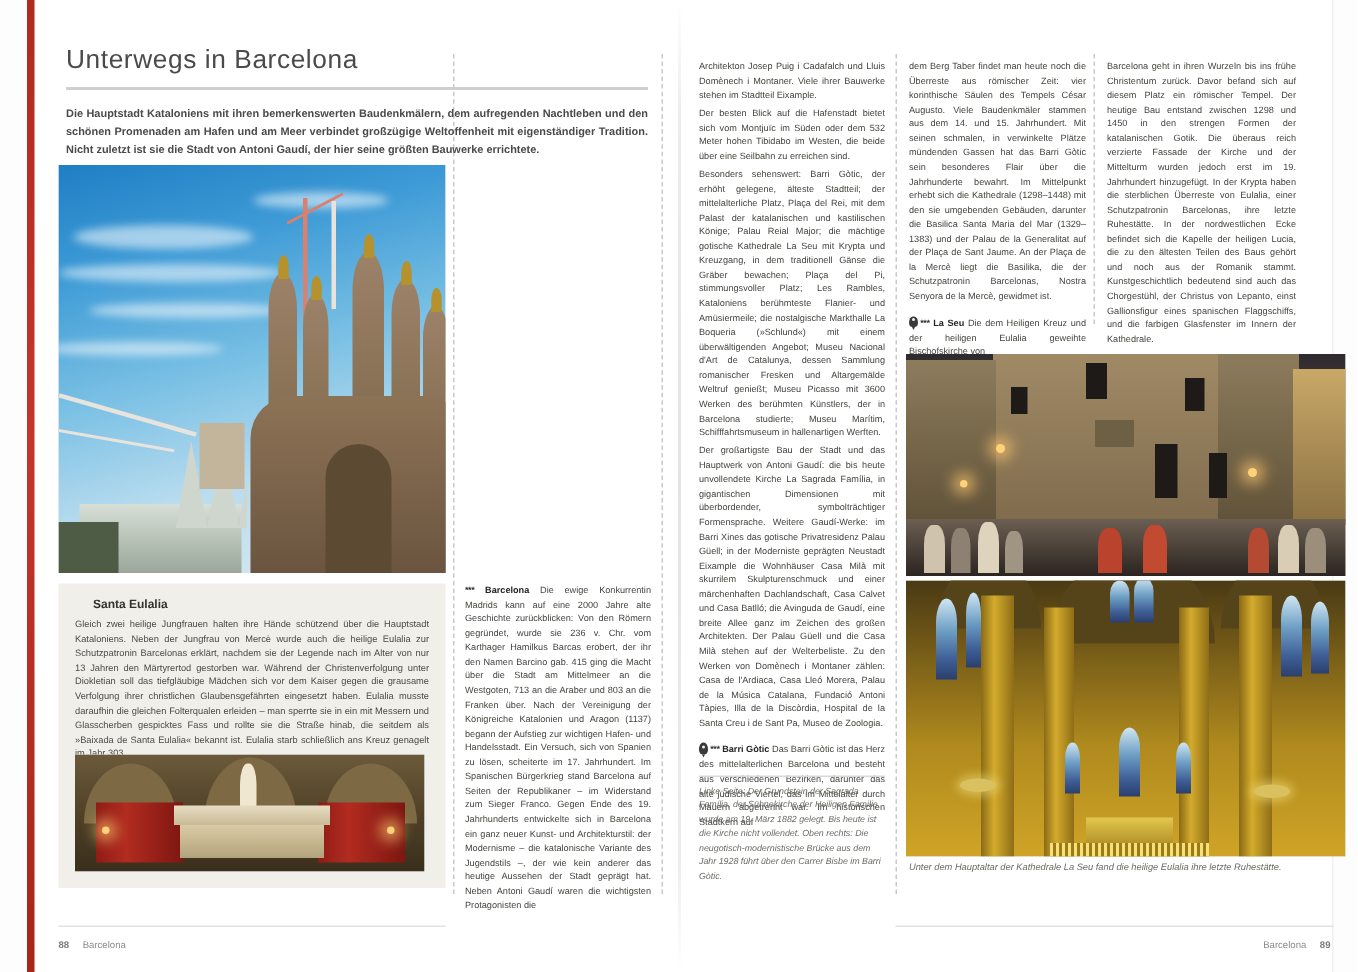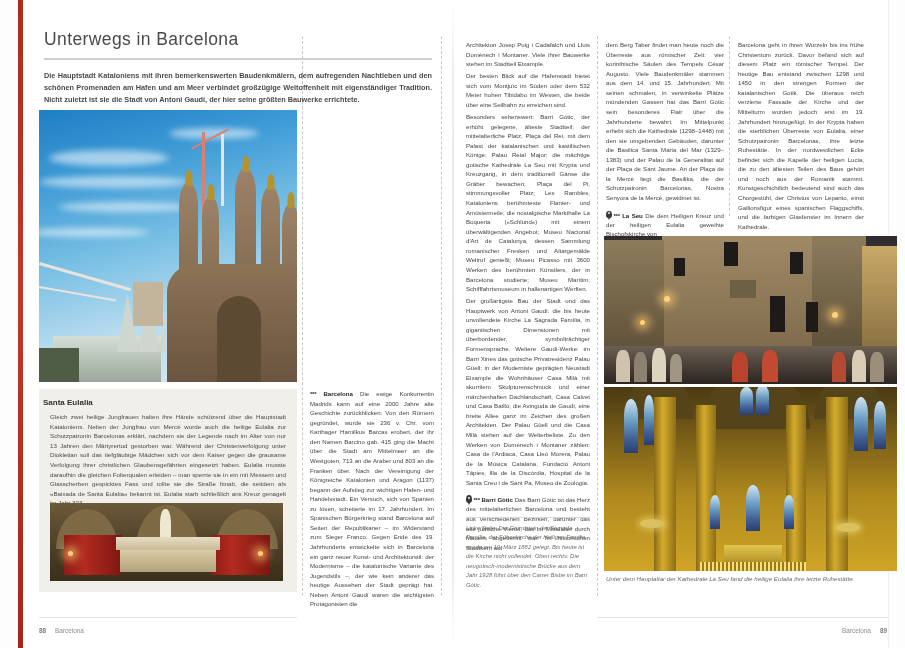--- a/index.html
+++ b/index.html
@@ -83,21 +83,21 @@
   .vault{position:absolute;background:#55441a;border-radius:50% 50% 0 0/100% 100% 0 0;}
   .glass{position:absolute;border-radius:50% 50% 0 0/30% 30% 0 0;
     background:linear-gradient(180deg,#cfe6f2,#6d9ec4 40%,#3f5f96 75%,#2a3f6e);}
   .chandelier{position:absolute;background:#d8c15e;border-radius:50%;box-shadow:0 0 6px 3px rgba(240,220,120,.5);}
   .altar{position:absolute;background:linear-gradient(180deg,#e3c64f,#9c7a15);}
   .candles{position:absolute;background:repeating-linear-gradient(90deg,#f5e07a 0 2px,#9c7a15 2px 4px);}
 
   
   #eulalia-box{position:absolute;left:39px;top:389px;width:258px;height:203px;
     background:#f1efe9;}
-  .box-title{font-size:8px;font-weight:700;color:#33312e;margin:9px 11px 5px 4px;}
+  .box-title{font-size:8px;font-weight:700;color:#33312e;margin:9px 11px 5px 23px;}
   .box-text{font-size:6.2px;line-height:1.55;color:#4a4a4a;text-align:justify;margin:0 11px;}
 
   
   .col{position:absolute;font-size:6.1px;line-height:1.57;color:#45443f;text-align:justify;}
   .col p{margin:0 0 2.5px 0;}
   .stars{color:#2f2e2b;font-weight:700;letter-spacing:-.3px;}
   .kw{font-weight:700;color:#262523;}
   .pin{display:inline-block;width:5.5px;height:7.5px;background:#3a3a3a;
     border-radius:50% 50% 50% 50%/60% 60% 40% 40%;position:relative;top:1px;margin-right:2px;}
   .pin:after{content:"";position:absolute;left:1.6px;top:1.6px;width:2.3px;height:2.3px;

